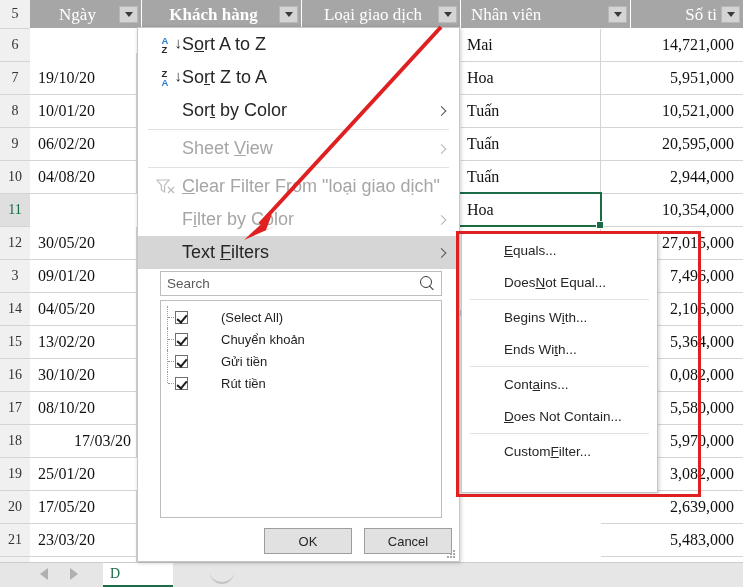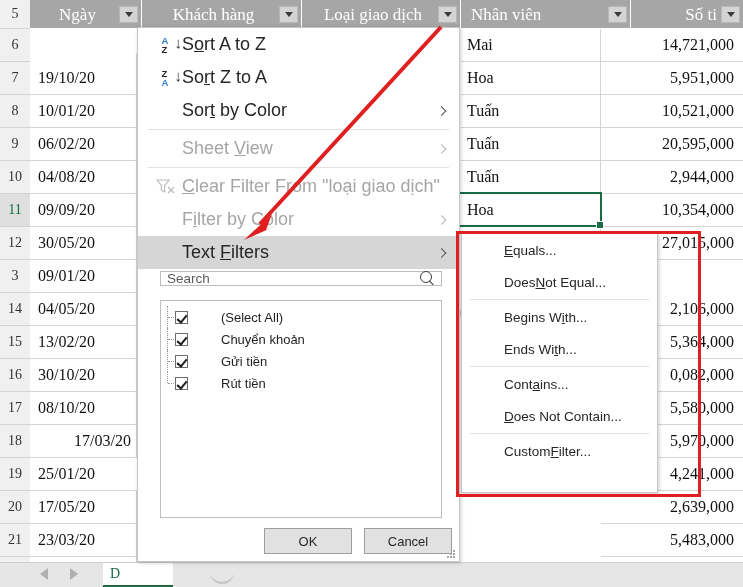--- a/index.html
+++ b/index.html
@@ -154,21 +154,21 @@
   .mi u { text-decoration: underline; }
 
   .sep { height: 1px; background: #e2e2e2; margin: 2px 10px 2px 10px; }
 
   .sort-glyph { font-family: "Liberation Sans", sans-serif; font-size: 9.5px; line-height: 9px; font-weight: bold; position: relative; }
   .sort-glyph .a { color: #2f7fd0; }
   .sort-glyph .b { color: #2a2a2a; }
   .sort-arrow { position: absolute; left: 13px; top: -1px; font-size: 15px; color:#2a2a2a; line-height: 15px; }
 
   .search-wrap {
-    position: absolute; left: 22px; top: 243px; width: 282px; height: 15px;
+    position: absolute; left: 22px; top: 243px; width: 282px; height: 25px;
     border: 1px solid #bdbdbd; background: #fff;
     display: flex; align-items: center; padding: 0 6px;
   }
   .search-wrap .sph { flex: 1 1 auto; font-size: 13.5px; color: #5a5a5a; }
   .mag { width: 15px; height: 15px; position: relative; flex: 0 0 15px; }
   .mag::before { content:""; position:absolute; left:0; top:0; width:10px; height:10px; border:1.4px solid #3c3c3c; border-radius:50%; }
   .mag::after { content:""; position:absolute; left:9px; top:9px; width:6px; height:1.4px; background:#3c3c3c; transform: rotate(45deg); transform-origin: left center; }
 
   .check-list {
     position: absolute; left: 22px; top: 272px; width: 282px; height: 218px;
@@ -254,21 +254,21 @@
     <div class="rowhdr" style="top:458px;height:33px;">19</div>
     <div class="rowhdr" style="top:491px;height:33px;">20</div>
     <div class="rowhdr" style="top:524px;height:33px;">21</div>
     <div class="rowhdr" style="top:557px;height:33px;">22</div>
 
     <div class="hdr-row">
       <div class="hdr-cell" style="left:0;width:112px;">
         <span class="hdr-label" style="text-align:center">Ngày</span>
         <span class="filter-btn"></span>
       </div>
-      <div class="hdr-cell" style="left:112px;width:160px;">
+      <div class="hdr-cell" style="left:112px;width:160px;font-weight:bold;">
         <span class="hdr-label" style="text-align:center">Khách hàng</span>
         <span class="filter-btn"></span>
       </div>
       <div class="hdr-cell" style="left:272px;width:159px;">
         <span class="hdr-label" style="text-align:center">Loại giao dịch</span>
         <span class="filter-btn"></span>
       </div>
       <div class="hdr-cell" style="left:601px;width:112px;border-right:none;">
         <span class="hdr-label r">Số ti</span>
         <span class="filter-btn"></span>
@@ -277,21 +277,20 @@
         <span class="hdr-label" style="text-align:left;padding-left:4px;">Nhân viên</span>
         <span class="filter-btn"></span>
       </div>
     </div>
 
     <div class="cell c-date" style="left:30px;top:29px;width:107px;margin-top:24px;">28/09/20</div>
     <div class="cell c-date" style="left:30px;top:62px;width:107px;">19/10/20</div>
     <div class="cell c-date" style="left:30px;top:95px;width:107px;">10/01/20</div>
     <div class="cell c-date" style="left:30px;top:128px;width:107px;">06/02/20</div>
     <div class="cell c-date" style="left:30px;top:161px;width:107px;">04/08/20</div>
-    <div class="cell c-date" style="left:30px;top:194px;width:107px;">09/09/20</div>
     <div class="cell c-date" style="left:30px;top:227px;width:107px;">30/05/20</div>
     <div class="cell c-date" style="left:30px;top:260px;width:107px;">09/01/20</div>
     <div class="cell c-date" style="left:30px;top:293px;width:107px;">04/05/20</div>
     <div class="cell c-date" style="left:30px;top:326px;width:107px;">13/02/20</div>
     <div class="cell c-date" style="left:30px;top:359px;width:107px;">30/10/20</div>
     <div class="cell c-date" style="left:30px;top:392px;width:107px;">08/10/20</div>
     <div class="cell c-date" style="left:30px;top:425px;width:107px;padding-left:44px;">17/03/20</div>
     <div class="cell c-date" style="left:30px;top:458px;width:126px;">25/01/20</div>
     <div class="cell c-date" style="left:30px;top:491px;width:107px;">17/05/20</div>
     <div class="cell c-date" style="left:30px;top:524px;width:107px;">23/03/20</div>
@@ -305,26 +304,27 @@
     <div class="cell c-name" style="left:461px;top:194px;width:140px;">Hoa</div>
     <div class="cell c-name" style="left:461px;top:227px;width:140px;">Hoa</div>
 
     <div class="cell c-amt" style="left:601px;top:29px;width:142px;border-right:none;">14,721,000</div>
     <div class="cell c-amt" style="left:601px;top:62px;width:142px;border-right:none;">5,951,000</div>
     <div class="cell c-amt" style="left:601px;top:95px;width:142px;border-right:none;">10,521,000</div>
     <div class="cell c-amt" style="left:601px;top:128px;width:142px;border-right:none;">20,595,000</div>
     <div class="cell c-amt" style="left:601px;top:161px;width:142px;border-right:none;">2,944,000</div>
     <div class="cell c-amt" style="left:601px;top:194px;width:142px;border-right:none;">10,354,000</div>
     <div class="cell c-amt" style="left:601px;top:227px;width:142px;border-right:none;">27,015,000</div>
+    <div class="cell c-amt" style="left:601px;top:260px;width:142px;border-right:none;">7,496,000</div>
     <div class="cell c-amt" style="left:601px;top:293px;width:142px;border-right:none;">2,106,000</div>
     <div class="cell c-amt" style="left:601px;top:326px;width:142px;border-right:none;">5,364,000</div>
     <div class="cell c-amt" style="left:601px;top:359px;width:142px;border-right:none;">0,082,000</div>
     <div class="cell c-amt" style="left:601px;top:392px;width:142px;border-right:none;">5,580,000</div>
     <div class="cell c-amt" style="left:601px;top:425px;width:142px;border-right:none;">5,970,000</div>
-    <div class="cell c-amt" style="left:601px;top:458px;width:142px;border-right:none;">4,241,000</div>
+    <div class="cell c-amt" style="left:601px;top:458px;width:142px;border-right:none;">3,082,000</div>
     <div class="cell c-amt" style="left:601px;top:491px;width:142px;border-right:none;">2,639,000</div>
     <div class="cell c-amt" style="left:601px;top:524px;width:142px;border-right:none;">5,483,000</div>
     <div class="cell c-amt" style="left:601px;top:557px;width:142px;border-right:none;">7,748,000</div>
 
     <div class="active-cell" style="left:458px;top:192px;width:144px;height:35px;"></div>
   </div>
 
   <div class="watermark">
     <svg class="wm-heart" viewBox="0 0 34 30">
       <path d="M17 29 C17 29 1 18 1 9.5 C1 4.2 5 1 9 1 C12.6 1 15.6 3.4 17 6.2 C18.4 3.4 21.4 1 25 1 C29 1 33 4.2 33 9.5 C33 18 17 29 17 29 Z" fill="#efb0a7"></path>

